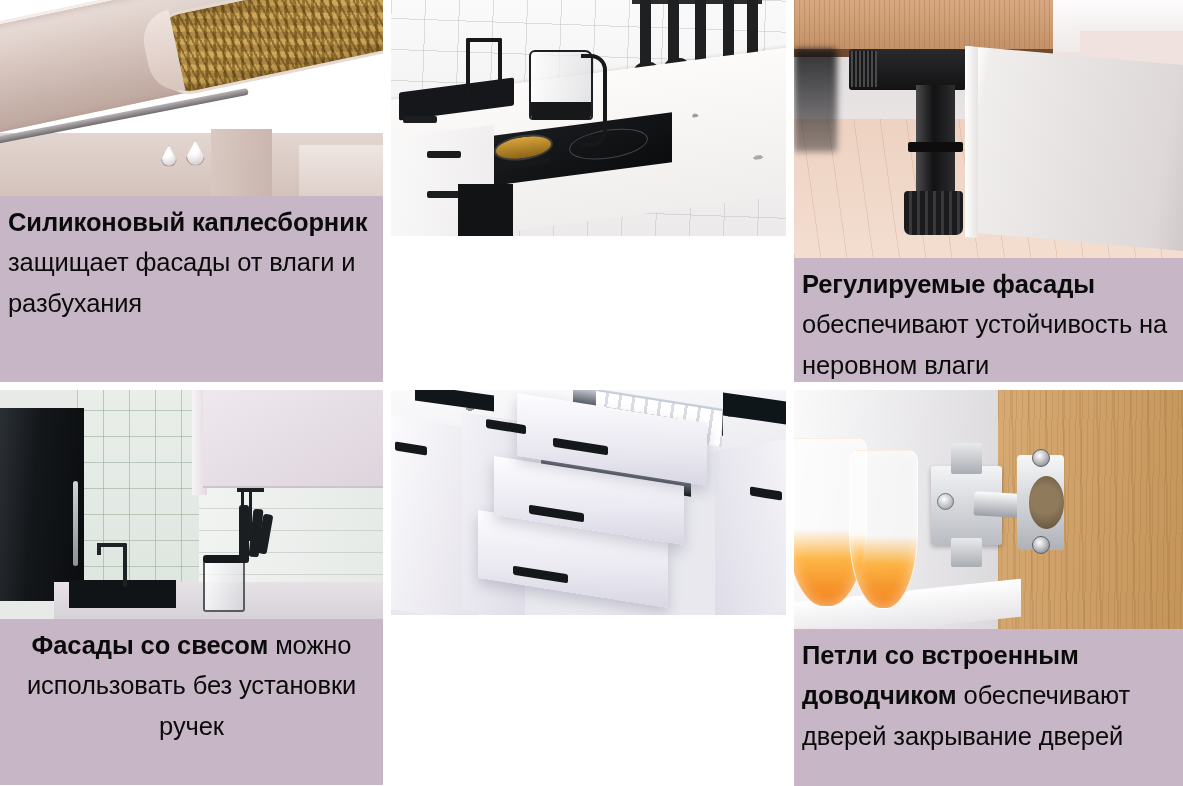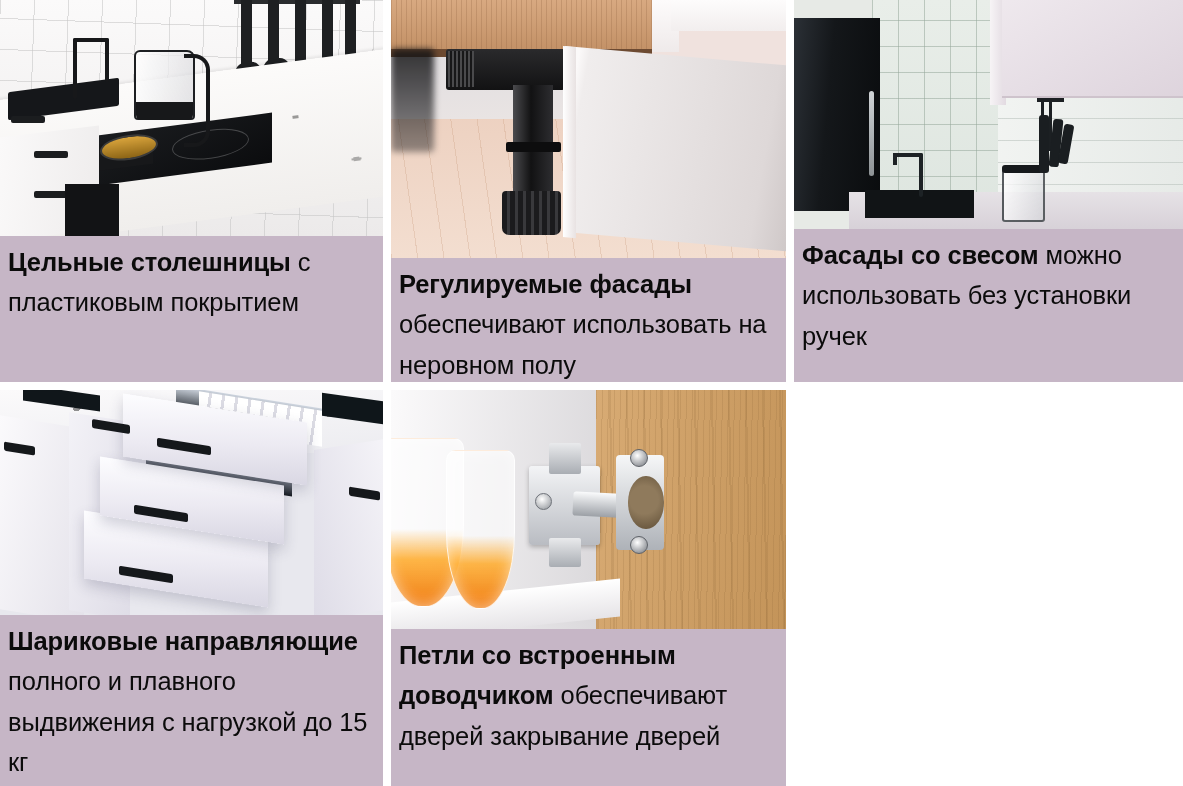--- a/index.html
+++ b/index.html
@@ -24,21 +24,21 @@
     font-size:25.5px;line-height:1.58;
     padding:6px 8px 10px 8px;
     letter-spacing:-0.1px;
     box-sizing:border-box;
   }
   .caption b{font-weight:700;}
   
   .c1 .caption{min-height:190px;}
   .c2 .caption{min-height:147px;}
   .c3 .caption{min-height:125px;}
-  .c4 .caption{min-height:166px;}
+  .c4 .caption{min-height:166px;text-align:center;}
   .c5 .caption{min-height:172px;}
   .c6 .caption{min-height:157px;}
   .c1 .photo{flex:0 0 196px;}
   .c2 .photo{flex:0 0 236px;}
   .c3 .photo{flex:0 0 258px;}
   .c4 .photo{flex:0 0 229px;}
   .c5 .photo{flex:0 0 225px;}
   .c6 .photo{flex:0 0 239px;}
 
   
@@ -426,20 +426,37 @@
     position:absolute;left:60%;top:36%;width:9%;height:22%;
     background:radial-gradient(circle at 45% 45%, #8f7a5c 0 40%, #5d4c35 100%);
     border-radius:50%;
   }
 </style>
 </head>
 <body>
 
 <div class="grid">
 
+  <div class="card c1">
+    <div class="photo p1">
+      <div class="under"></div>
+      <div class="under2"></div>
+      <div class="under3"></div>
+      <div class="slab"></div>
+      <div class="chip"></div>
+      <div class="edge"></div>
+      <div class="strip"></div>
+      <div class="drop d1"></div>
+      <div class="drop d2"></div>
+    </div>
+    <div class="caption">
+      <b>Силиконовый каплесборник</b>
+      <span>защищает фасады от влаги и разбухания</span>
+    </div>
+  </div>
 
   <div class="card c2">
     <div class="photo p2">
       <div class="tilewall"></div>
       <div class="rail"></div>
       <div class="ut u1"></div>
       <div class="ut u2"></div>
       <div class="ut u3"></div>
       <div class="ut u4"></div>
       <div class="ub ub1"></div>
@@ -454,45 +471,41 @@
       <div class="pan"></div>
       <div class="faucet"></div>
       <div class="kettle"></div>
       <div class="khandle"></div>
       <div class="cabfront"></div>
       <div class="hdl h1"></div>
       <div class="hdl h2"></div>
       <div class="hdl h3"></div>
       <div class="oven"></div>
     </div>
-    <div class="caption">
-      <b>Цельные столешницы</b>
-      <span>с пластиковым покрытием</span>
-    </div>
   </div>
 
   <div class="card c3">
     <div class="photo p3">
       <div class="floor"></div>
       <div class="wallback"></div>
       <div class="woodtop"></div>
       <div class="woodtop2"></div>
       <div class="panelr"></div>
       <div class="panelr2"></div>
       <div class="legblur"></div>
       <div class="legtop"></div>
       <div class="legshaft"></div>
       <div class="legring"></div>
       <div class="legfoot"></div>
       <div class="plinth"></div>
       <div class="plinthedge"></div>
     </div>
     <div class="caption">
       <b>Регулируемые фасады</b>
-      <span>обеспечивают использовать на неровном полу</span>
+      <span>обеспечивают устойчивость на неровном влаги</span>
     </div>
   </div>
 
   <div class="card c4">
     <div class="photo p4">
       <div class="tile"></div>
       <div class="tile2"></div>
       <div class="blackcab"></div>
       <div class="upperside"></div>
       <div class="upper"></div>
@@ -531,24 +544,20 @@
       <div class="knife k2"></div>
       <div class="knife k3"></div>
       <div class="dr drA"></div>
       <div class="hdl5 hA"></div>
       <div class="hdl5 hB"></div>
       <div class="hdl5 hC"></div>
       <div class="hdl5 hD"></div>
       <div class="hdl5 hE"></div>
       <div class="hdl5 hF"></div>
     </div>
-    <div class="caption">
-      <b>Шариковые направляющие</b>
-      <span>полного и плавного выдвижения с нагрузкой до 15 кг</span>
-    </div>
   </div>
 
   <div class="card c6">
     <div class="photo p6">
       <div class="backpanel"></div>
       <div class="door"></div>
       <div class="shelf"></div>
       <div class="glass g1"></div>
       <div class="glass g2"></div>
       <div class="plate"></div>

